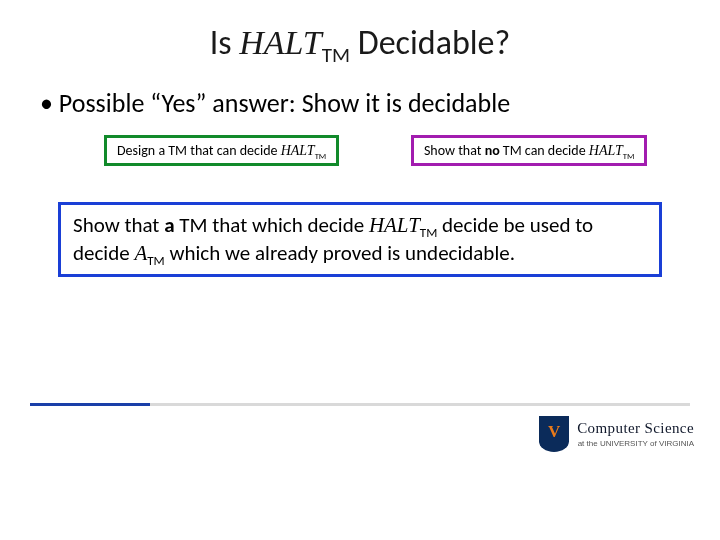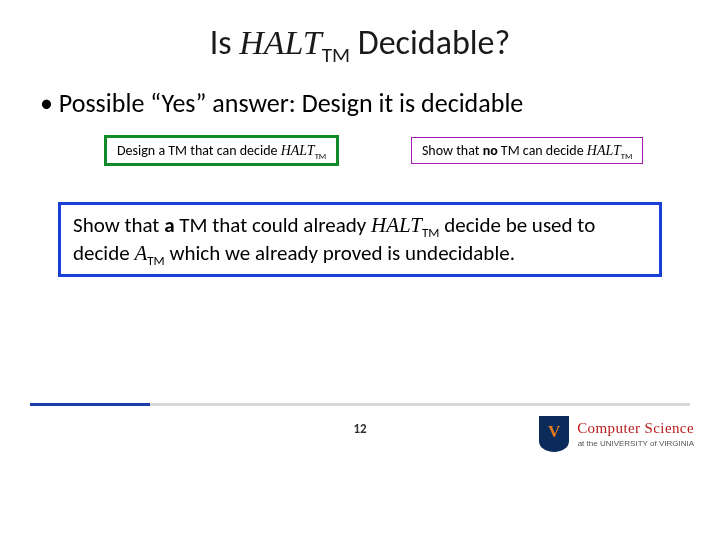--- a/index.html
+++ b/index.html
@@ -6,61 +6,60 @@
   html, body { width: 720px; height: 540px; font-family: Calibri, "Segoe UI", Arial, sans-serif; background: #fff; color: #000; }
   .slide { position: relative; width: 720px; height: 460px; padding: 22px 36px 0 36px; }
   .title { text-align: center; font-size: 34px; font-weight: 400; color: #1a1a1a; margin-bottom: 24px; }
   .ital { font-family: "Times New Roman", Times, serif; font-style: italic; }
   .sub { font-size: 0.62em; vertical-align: sub; line-height: 0; font-style: normal; font-family: Calibri, Arial, sans-serif; }
   .sub-inline { font-size: 0.62em; vertical-align: sub; line-height: 0; }
   .bullet { font-size: 26px; margin: 8px 0 10px 4px; }
   .bullet::before { content: "• "; }
   .box { display: inline-block; font-size: 14px; padding: 4px 10px; margin-left: 68px; margin-top: 6px; margin-bottom: 22px; }
   .green { border: 3px solid #118a2a; }
-  .red   { border: 1px solid #a21caf; }
+  .red   { border: 3px solid #a21caf; }
   .blue  { border: 3px solid #1a3fd6; font-size: 21px; padding: 6px 12px; margin: 14px 22px 0 22px; line-height: 1.35; }
   .bold { font-weight: 700; }
   .footer { position: absolute; left: 0; bottom: 0; width: 720px; height: 56px; }
   .divider { position: absolute; bottom: 54px; left: 30px; width: 660px; height: 3px; background: #d9d9d9; }
   .divider::before { content: ""; position: absolute; left: 0; top: 0; width: 120px; height: 3px; background: #1a3fa8; }
   .pagenum { position: absolute; bottom: 24px; left: 0; width: 720px; text-align: center; font-size: 13px; font-weight: 700; color: #333; }
   .logo { position: absolute; right: 26px; bottom: 8px; display: flex; align-items: center; gap: 8px; }
   .logo-shield { width: 30px; height: 36px; background: #0b2b5a; border-radius: 0 0 50% 50% / 0 0 30% 30%; position: relative; }
   .logo-shield::after { content: "V"; color: #e97a1a; font: 700 17px/36px Georgia, serif; position: absolute; width: 100%; text-align: center; top: -2px; }
   .logo-text { display: flex; flex-direction: column; line-height: 1; }
-  .logo-main { font: 400 15px "Times New Roman", serif; letter-spacing: 0.4px; color: #b91c1c; }
+  .logo-main { font: 400 15px "Times New Roman", serif; letter-spacing: 0.4px; color: #0f172a; }
   .logo-sub { font: 400 8px Arial, sans-serif; color: #555; margin-top: 2px; align-self: flex-end; text-align: center; }
 </style>
 </head>
 <body>
 
 <div class="slide">
 
   <h1 class="title">
     <span>Is </span><span class="ital">HALT</span><span class="sub">TM</span><span> Decidable?</span>
   </h1>
 
-  <p class="bullet">Possible “Yes” answer: Design it is decidable</p>
+  <p class="bullet">Possible “Yes” answer: Show it is decidable</p>
 
   <div class="box green">
     <span>Design a TM that can decide </span><span class="ital">HALT</span><span class="sub-inline">TM</span>
   </div>
 
 
   <div class="box red">
     <span>Show that </span><span class="bold">no</span><span> TM can decide </span><span class="ital">HALT</span><span class="sub-inline">TM</span>
   </div>
 
   <div class="blue">
-    <span>Show that </span><span class="bold">a</span><span> TM that could already </span><span class="ital">HALT</span><span class="sub-inline">TM</span><span> decide be used to decide </span><span class="ital">A</span><span class="sub-inline">TM</span><span> which we already proved is undecidable.</span>
+    <span>Show that </span><span class="bold">a</span><span> TM that which decide </span><span class="ital">HALT</span><span class="sub-inline">TM</span><span> decide be used to decide </span><span class="ital">A</span><span class="sub-inline">TM</span><span> which we already proved is undecidable.</span>
   </div>
 
   <div class="footer">
     <div class="divider"></div>
-    <div class="pagenum">12</div>
     <div class="logo">
       <div class="logo-shield"></div>
       <div class="logo-text">
         <span class="logo-main">Computer Science</span>
         <span class="logo-sub">at the UNIVERSITY of VIRGINIA</span>
       </div>
     </div>
   </div>
 
 </div>

